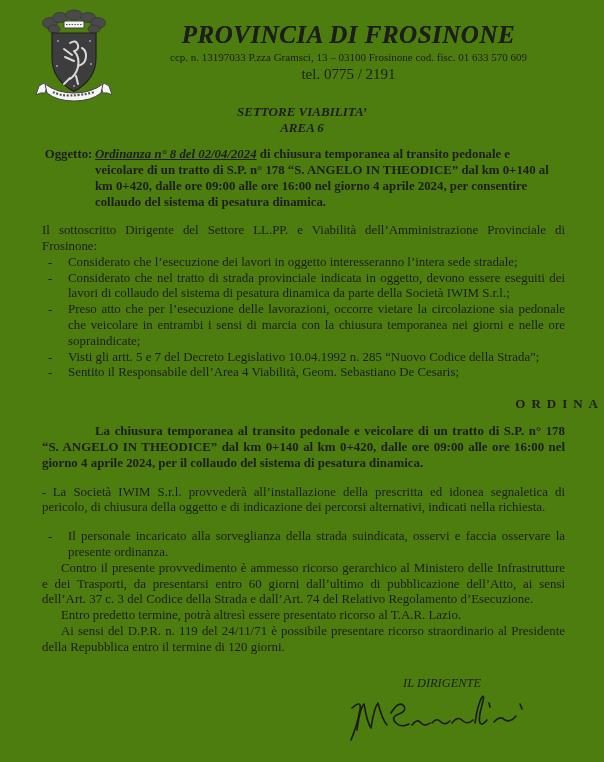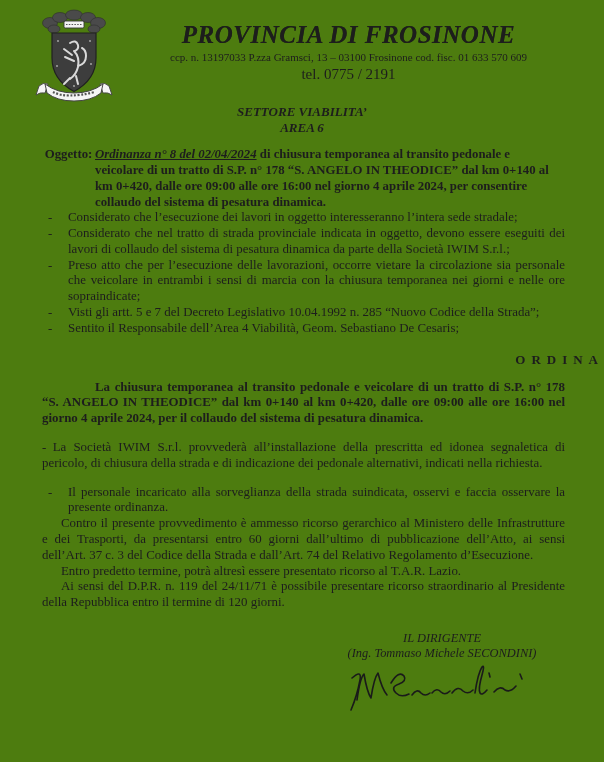--- a/index.html
+++ b/index.html
@@ -115,39 +115,39 @@
   <div class="sector-block">
     <div>SETTORE VIABILITA’</div>
     <div>AREA 6</div>
   </div>
 
   <div class="subject">
     <span class="sub-label">Oggetto:</span>
     <div class="sub-text"><span class="ord-ref">Ordinanza n° 8 del 02/04/2024</span><span> di chiusura temporanea al transito pedonale e veicolare di un tratto di S.P. n° 178 “S. ANGELO IN THEODICE” dal km 0+140 al km 0+420, dalle ore 09:00 alle ore 16:00 nel giorno 4 aprile 2024, per consentire collaudo del sistema di pesatura dinamica.</span></div>
   </div>
 
+  <p class="body-p intro">Il sottoscritto Dirigente del Settore LL.PP. e Viabilità dell’Amministrazione Provinciale di Frosinone:</p>
   <div class="witem">Considerato che l’esecuzione dei lavori in oggetto interesseranno l’intera sede stradale;</div>
   <div class="witem">Considerato che nel tratto di strada provinciale indicata in oggetto, devono essere eseguiti dei lavori di collaudo del sistema di pesatura dinamica da parte della Società IWIM S.r.l.;</div>
-  <div class="witem">Preso atto che per l’esecuzione delle lavorazioni, occorre vietare la circolazione sia personale che veicolare in entrambi i sensi di marcia con la chiusura temporanea nei giorni e nelle ore sopraindicate;</div>
+  <div class="witem">Preso atto che per l’esecuzione delle lavorazioni, occorre vietare la circolazione sia pedonale che veicolare in entrambi i sensi di marcia con la chiusura temporanea nei giorni e nelle ore sopraindicate;</div>
   <div class="witem">Visti gli artt. 5 e 7 del Decreto Legislativo 10.04.1992 n. 285 “Nuovo Codice della Strada”;</div>
   <div class="witem">Sentito il Responsabile dell’Area 4 Viabilità, Geom. Sebastiano De Cesaris;</div>
 
   <div class="ordina">ORDINA</div>
   <p class="body-p order-p">La chiusura temporanea al transito pedonale e veicolare di un tratto di S.P. n° 178 “S. ANGELO IN THEODICE” dal km 0+140 al km 0+420, dalle ore 09:00 alle ore 16:00 nel giorno 4 aprile 2024, per il collaudo del sistema di pesatura dinamica.</p>
 
-  <p class="body-p prov-flush">La Società IWIM S.r.l. provvederà all’installazione della prescritta ed idonea segnaletica di pericolo, di chiusura della strada e di indicazione dei pedonale alternativi, indicati nella richiesta.</p>
+  <p class="body-p prov-flush">La Società IWIM S.r.l. provvederà all’installazione della prescritta ed idonea segnaletica di pericolo, di chiusura della oggetto e di indicazione dei percorsi alternativi, indicati nella richiesta.</p>
   <div class="witem prov-hang">Il personale incaricato alla sorveglianza della strada suindicata, osservi e faccia osservare la presente ordinanza.</div>
 
   <p class="appeal">Contro il presente provvedimento è ammesso ricorso gerarchico al Ministero delle Infrastrutture e dei Trasporti, da presentarsi entro 60 giorni dall’ultimo di pubblicazione dell’Atto, ai sensi dell’Art. 37 c. 3 del Codice della Strada e dall’Art. 74 del Relativo Regolamento d’Esecuzione.</p>
   <p class="appeal">Entro predetto termine, potrà altresì essere presentato ricorso al T.A.R. Lazio.</p>
   <p class="appeal">Ai sensi del D.P.R. n. 119 del 24/11/71 è possibile presentare ricorso straordinario al Presidente della Repubblica entro il termine di 120 giorni.</p>
 
   <div class="sig-block">
     <div>IL DIRIGENTE</div>
-    <div>(Ing. Tommaso Michele SECONDINI)</div>
     <svg class="sig-svg" width="200" height="52" viewBox="0 0 200 52" xmlns="http://www.w3.org/2000/svg">
       <g stroke="#1a1a1a" fill="none" stroke-width="1.6" stroke-linecap="round" stroke-linejoin="round">
         <path d="M10,16 q10,-9 8,2 q-3,16 -9,30"></path>
         <path d="M15,38 q3,-22 7,-26 q3,18 7,24 q3,-20 7,-25 q4,16 9,22"></path>
         <path d="M49,21 q8,-13 13,-7 q3,5 -5,8 q-9,3 -3,9 q5,5 13,1"></path>
         <path d="M70,33 q5,-7 9,-2 q4,4 9,0"></path>
         <path d="M90,31 q5,-6 9,-1 q4,4 9,-1"></path>
         <path d="M110,31 q6,-8 11,-2 q5,4 10,-1"></path>
         <path d="M133,31 q3,-20 7,-26 q3,-3 0,8 q-4,14 -2,18 q2,3 7,-3"></path>
         <path d="M147,11 l1,4"></path>

